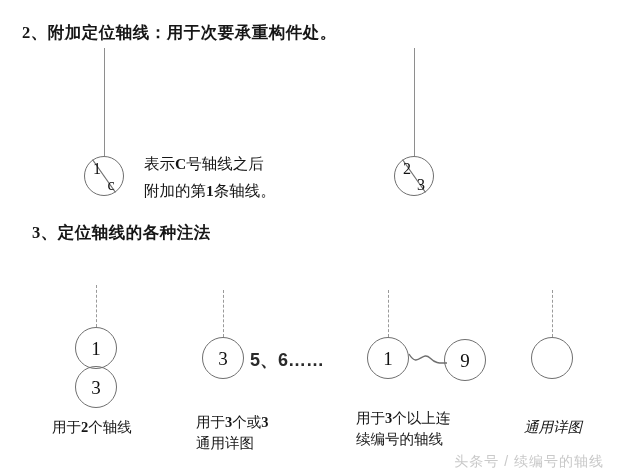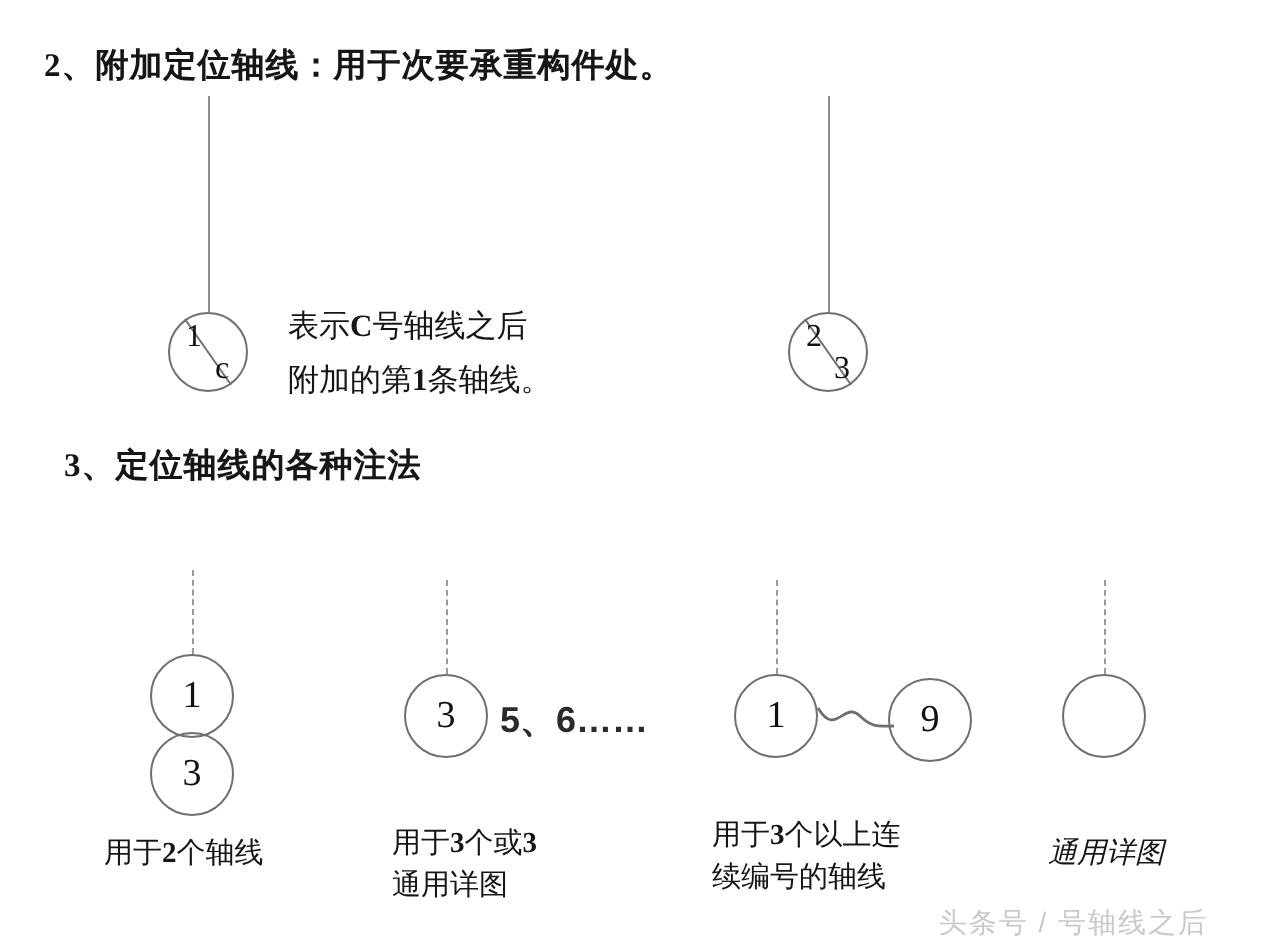--- a/index.html
+++ b/index.html
@@ -215,15 +215,15 @@
   <div class="leader-dashed" style="left:552px;top:290px;height:47px;"></div>
 
   <div class="circ big-circ" style="left:531px;top:337px;">
     <span class="num"></span>
   </div>
 
   <div class="caption" style="left:524px;top:417px;font-style:italic;">
     <div>通用详图</div>
   </div>
 
-  <div class="watermark">头条号 / 号轴线之后</div>
+  <div class="watermark">头条号 / 续编号的轴线</div>
 
 </div>
 
 </body></html>

